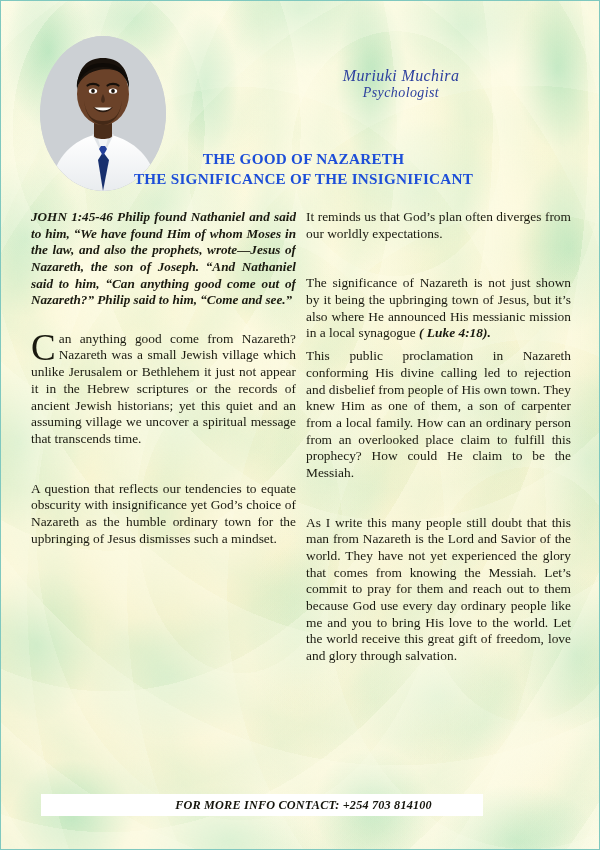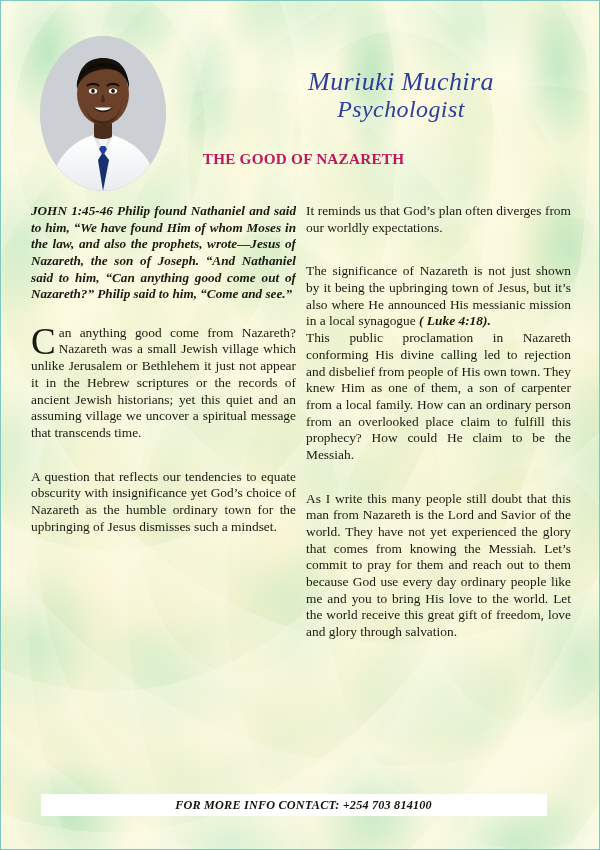--- a/index.html
+++ b/index.html
@@ -105,30 +105,30 @@
   }
   .byline-name,
   .byline-role {
     font-family: "Liberation Serif", "DejaVu Serif", serif;
     font-style: italic;
     color: #2c3f9e;
     letter-spacing: .4px;
     line-height: 1.12;
     white-space: nowrap;
   }
-  .byline-name { font-size: 26px; }
-  .byline-role { font-size: 24px; }
+  .byline-name { font-size: 16px; }
+  .byline-role { font-size: 14px; }
 
   #headline {
     position: absolute;
     left: 30px;
     top: 148px;
     width: 545px;
     text-align: center;
-    color: #be185d;
+    color: #1d4ed8;
     font-family: "Liberation Serif", "DejaVu Serif", serif;
     font-weight: bold;
     font-size: 15.2px;
     line-height: 1.33;
     letter-spacing: .25px;
   }
   .headline-line { display: block; white-space: nowrap; }
 
   
   #columns {
@@ -142,21 +142,21 @@
     position: absolute;
     top: 0;
     width: 265px;
     height: 586px;
     overflow: hidden;
   }
   #col-left  { left: 30px; }
   #col-right { left: 305px; }
 
   .para {
-    margin: 0 0 13px 0;
+    margin: 6px 0 13px 0;
     font-family: "Liberation Serif", "DejaVu Serif", serif;
     font-size: 13.4px;
     line-height: 1.245;
     color: #1a1a10;
     text-align: justify;
     text-justify: inter-word;
     hyphens: none;
   }
   .para.tight { margin-bottom: 0; }
   .para.scripture {
@@ -178,21 +178,21 @@
     font-weight: normal;
   }
 
   .spacer-lg { height: 14px; }
 
   
   #footer-band {
     position: absolute;
     left: 40px;
     top: 793px;
-    width: 506px;
+    width: 442px;
     height: 22px;
     background: #ffffff;
   }
   #footer-text {
     position: absolute;
     left: 0; top: 0;
     width: 525px;
     height: 22px;
     line-height: 22px;
     text-align: center;
@@ -268,20 +268,21 @@
       </svg>
     </div>
 
     <div id="byline">
       <div class="byline-name">Muriuki Muchira</div>
       <div class="byline-role">Psychologist</div>
     </div>
 
     <div id="headline">
       <span class="headline-line">THE GOOD OF NAZARETH</span>
+      <span class="headline-line">THE SIGNIFICANCE OF THE INSIGNIFICANT</span>
     </div>
   </div>
 
   <div id="columns">
 
     <div class="column" id="col-left">
       <p class="para scripture">JOHN 1:45-46 Philip found Nathaniel and said to him, “We have found Him of whom Moses in the law, and also the prophets, wrote—Jesus of Nazareth, the son of Joseph. “And Nathaniel said to him, “Can anything good come out of Nazareth?” Philip said to him, “Come and see.”</p>
       <p class="para dropcap">Can anything good come from Nazareth? Nazareth was a small Jewish village which unlike Jerusalem or Bethlehem it just not appear it in the Hebrew scriptures or the records of ancient Jewish historians; yet this quiet and an assuming village  we uncover a spiritual message that transcends time.</p>
       <div class="spacer-lg"></div>
       <p class="para">A question that reflects our tendencies to equate obscurity with insignificance yet God’s choice of Nazareth as the humble ordinary town for the upbringing of Jesus dismisses such a mindset.</p>

